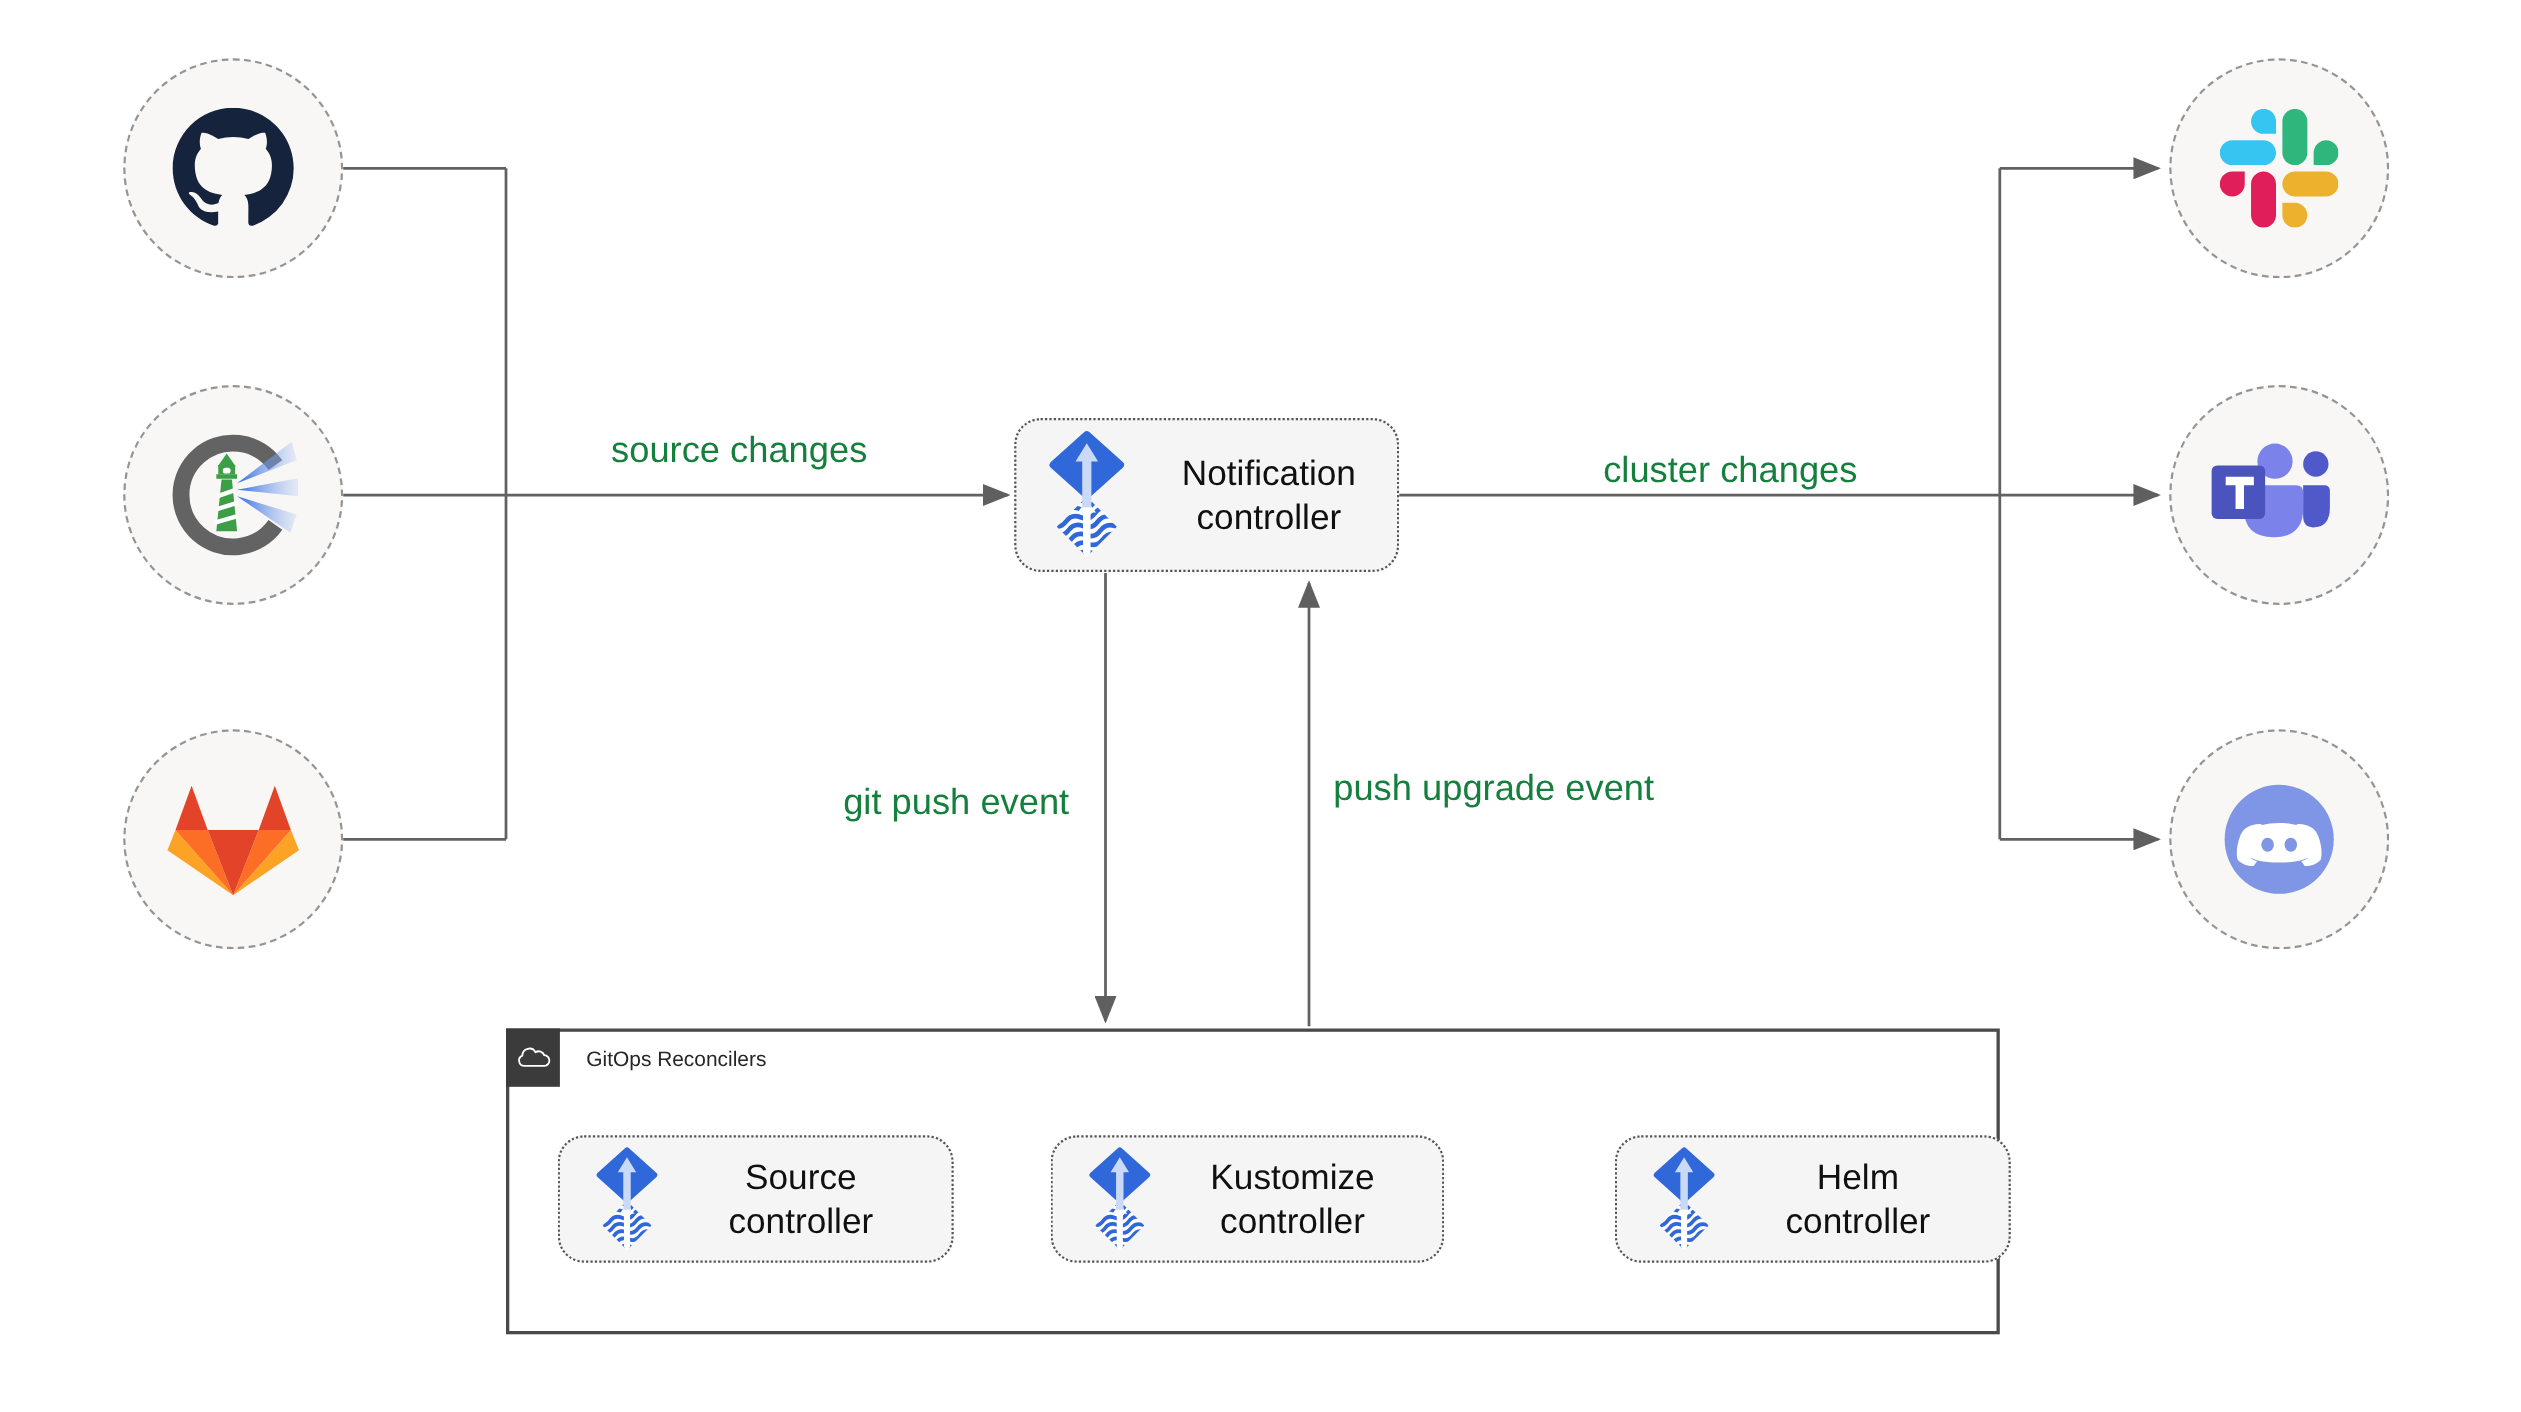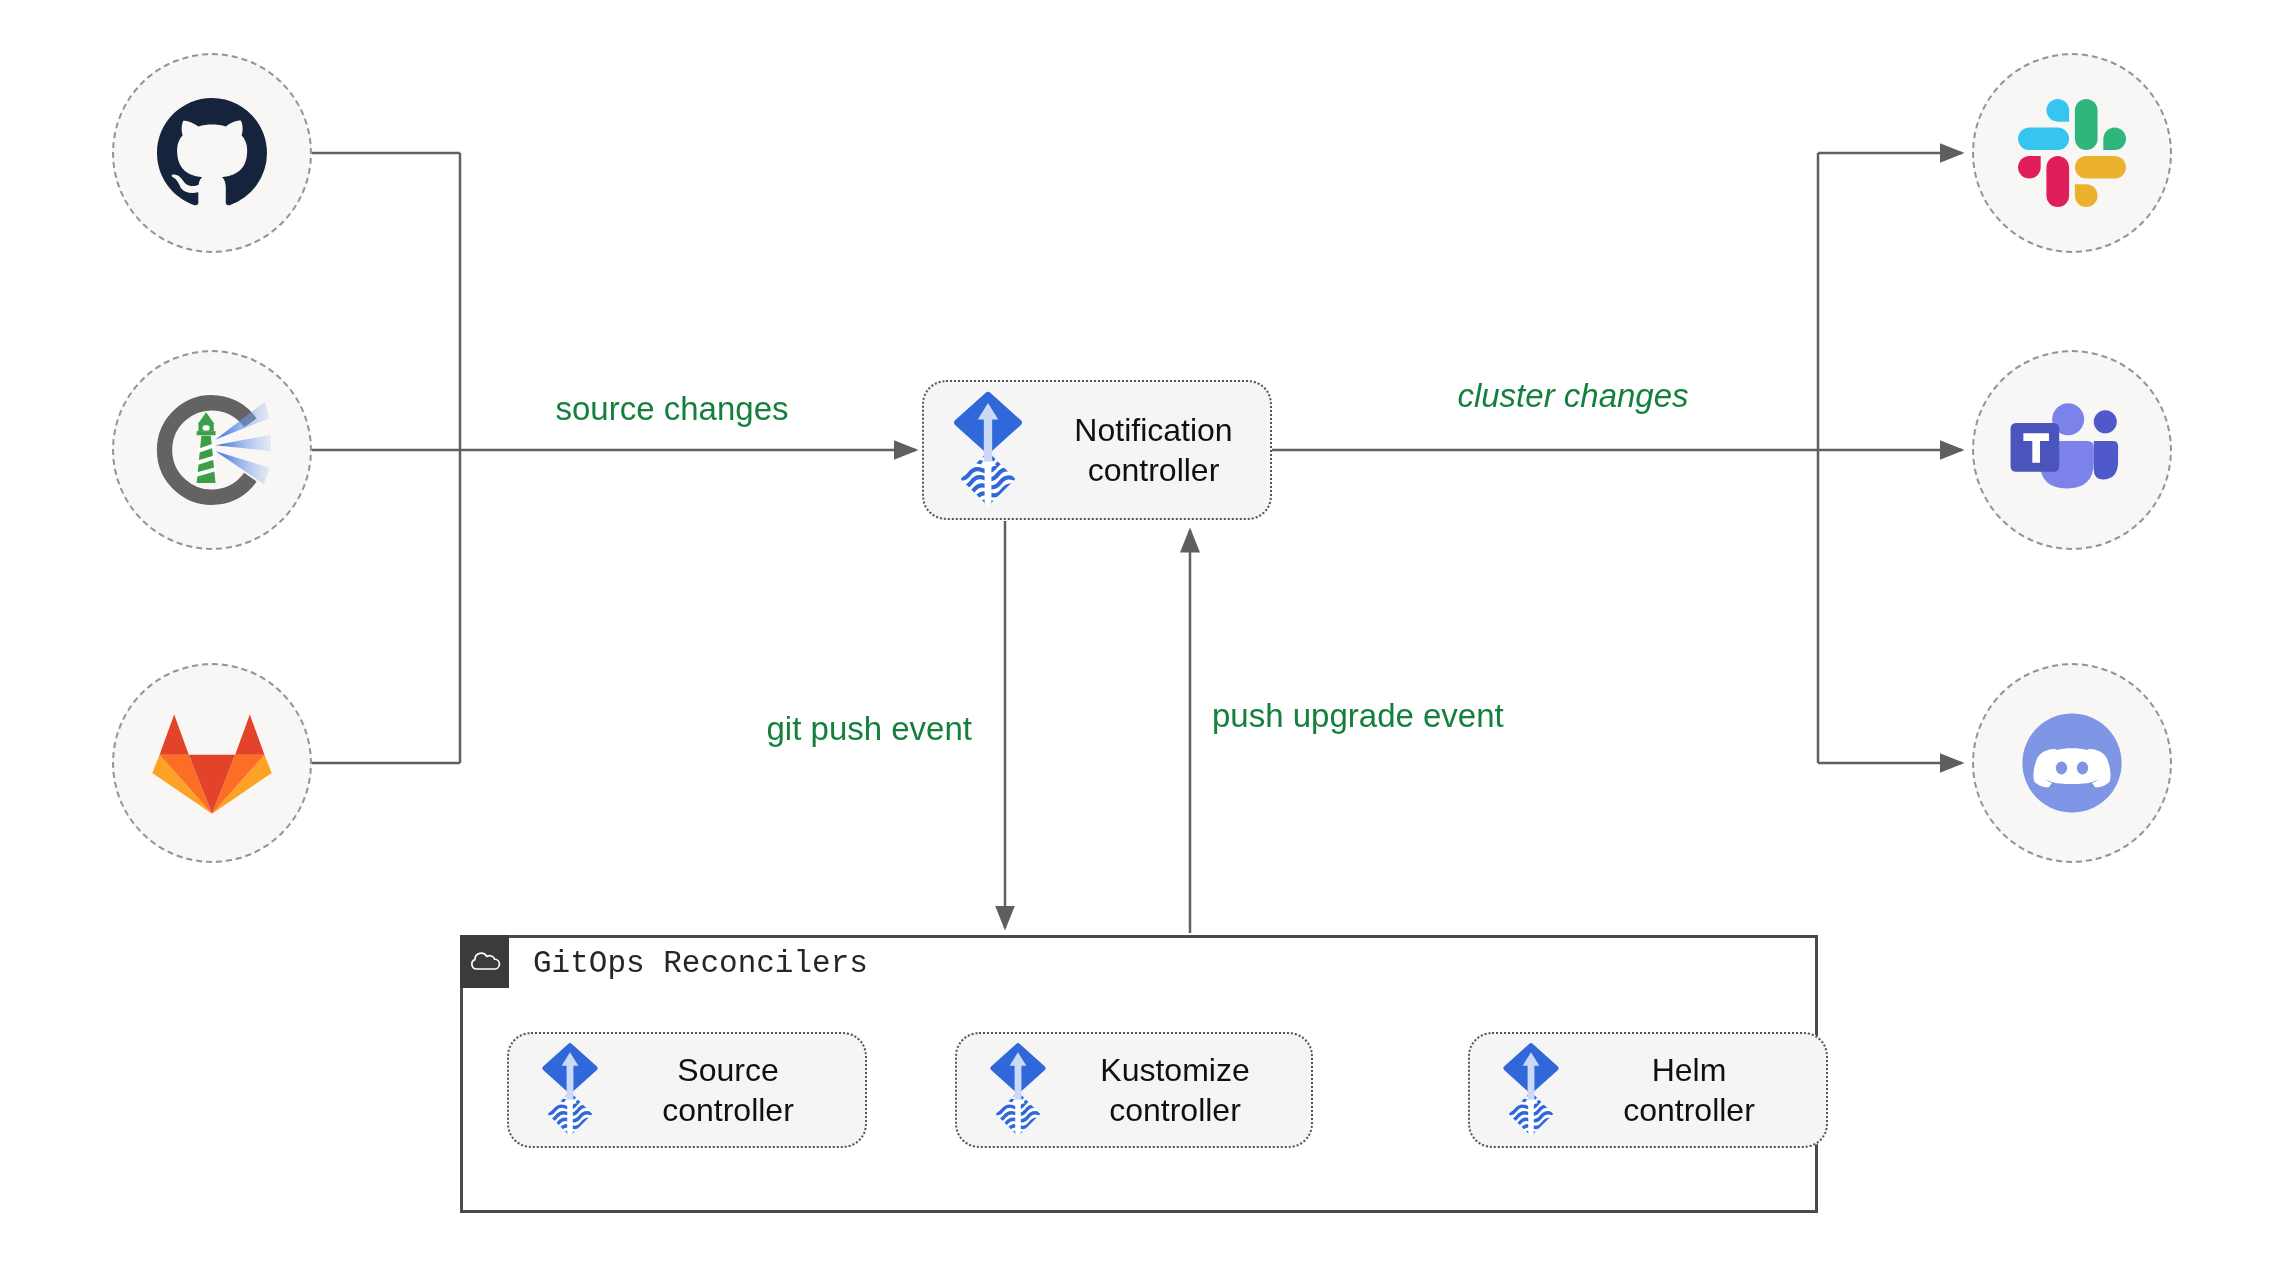--- a/index.html
+++ b/index.html
@@ -31,34 +31,34 @@
   #box-notification .flux{width:76px;height:122px;}
   .small-box .flux{width:62px;height:99px;}
   .ctrl-label{
     flex:1 1 auto;text-align:center;font-size:32px;line-height:1.25;color:#101010;
     padding:0 18px 0 8px;max-width:210px;margin:0 auto;
   }
   .edge-label{
     position:absolute;font-size:33px;color:#15803d;white-space:nowrap;
   }
   #lbl-source-changes{left:672px;top:409px;transform:translate(-50%,-50%);}
-  #lbl-cluster-changes{left:1573px;top:396px;transform:translate(-50%,-50%);font-style:italic;}
+  #lbl-cluster-changes{left:1573px;top:427px;transform:translate(-50%,-50%);}
   #lbl-git-push{left:972px;top:716px;transform:translate(-100%,-50%);margin-top:13px;}
   #lbl-helm-upgrade{left:1212px;top:716px;transform:translate(0,-50%);}
   .container-box{
     position:absolute;left:460px;top:935px;width:1358px;height:278px;
     border:3px solid #4a4a4a;box-sizing:border-box;background:#ffffff;
   }
   .container-badge{
     position:absolute;left:-3px;top:-3px;width:49px;height:53px;background:#3b3b3b;
     display:flex;align-items:center;justify-content:center;
   }
   .container-title{
     position:absolute;left:70px;top:0;height:52px;line-height:52px;
-    font-size:31px;color:#262626;white-space:nowrap;font-family:Liberation Mono, monospace;
+    font-size:19px;color:#262626;white-space:nowrap;
   }
   .defs-holder{position:absolute;width:0;height:0;overflow:hidden;}
 </style>
 </head>
 <body>
 
 <div class="canvas">
 
   <svg class="defs-holder" aria-hidden="true">
     <defs>

